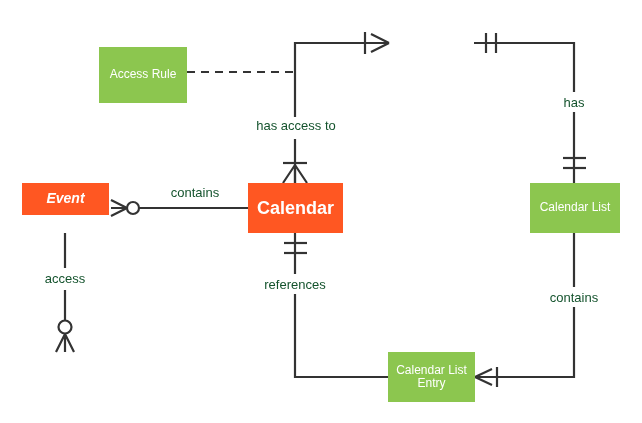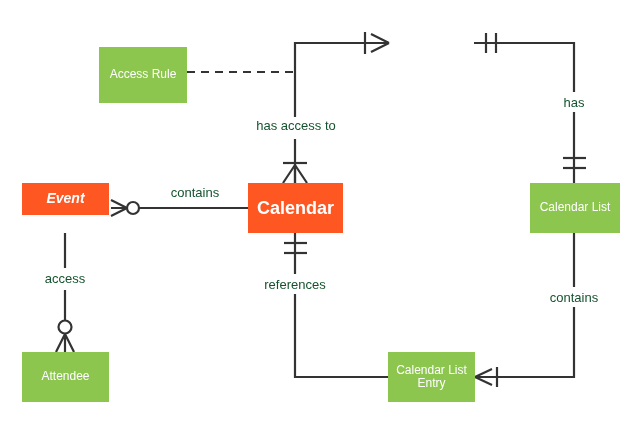--- a/index.html
+++ b/index.html
@@ -114,23 +114,20 @@
   </div>
 
   <div class="entity-box entity-orange" style="left:22px; top:183px; width:87px; height:32px; font-size:14px; font-weight:bold;font-style:italic;">
     <span class="entity-label">Event</span>
   </div>
 
   <div class="entity-box entity-orange" style="left:248px; top:183px; width:95px; height:50px; font-size:18px; font-weight:bold;">
     <span class="entity-label">Calendar</span>
   </div>
 
-  <div class="entity-box entity-green" style="left:22px; top:352px; width:87px; height:50px; font-size:12px;">
-    <span class="entity-label">Attendee</span>
-  </div>
 
   <div class="entity-box entity-green" style="left:388px; top:352px; width:87px; height:50px; font-size:12px;">
     <span class="entity-label">Calendar List
 Entry</span>
   </div>
 
   <div class="rel-label" style="left:296px; top:125px;">has access to</div>
 
   <div class="rel-label" style="left:195px; top:192px;">contains</div>
 

